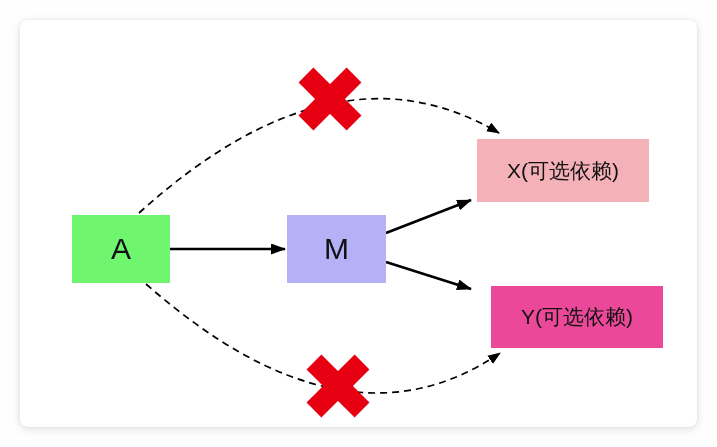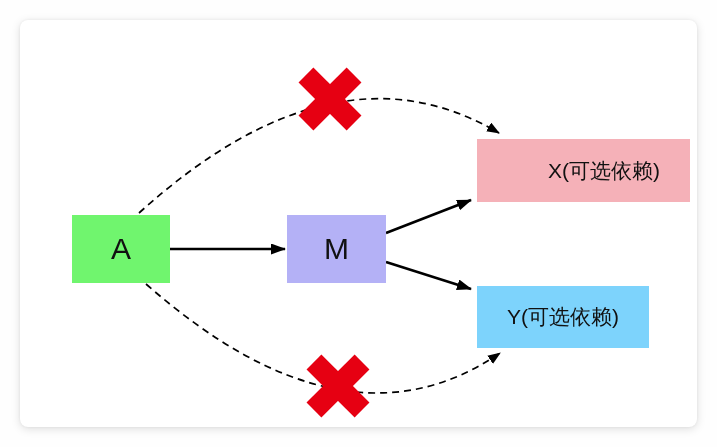--- a/index.html
+++ b/index.html
@@ -24,21 +24,21 @@
   }
   .node{
     position:absolute;
     display:flex;align-items:center;justify-content:center;
     color:#111;
     z-index:3;
     user-select:none;
   }
   .node-a{left:72px;top:215px;width:98px;height:68px;font-size:30px;}
   .node-m{left:287px;top:215px;width:99px;height:68px;font-size:30px;}
-  .node-x{left:477px;top:139px;width:172px;height:63px;font-size:21px;padding-left:41px;}
+  .node-x{left:477px;top:139px;width:172px;height:63px;font-size:21px;}
   .node-y{left:477px;top:286px;width:172px;height:62px;font-size:21px;}
 </style>
 </head>
 <body>
 
 <div class="stage">
   <div class="card"></div>
 
   <svg class="edges" viewBox="0 0 717 447" xmlns="http://www.w3.org/2000/svg">
     <defs>
@@ -73,16 +73,16 @@
 
   <div class="node node-a" style="background: rgb(112, 245, 110);">
     <span>A</span>
   </div>
   <div class="node node-m" style="background: rgb(180, 177, 246);">
     <span>M</span>
   </div>
   <div class="node node-x" style="background: rgb(245, 177, 184);">
     <span>X(可选依赖)</span>
   </div>
-  <div class="node node-y" style="background: #7dd3fc;">
+  <div class="node node-y" style="background: #ec4899; margin-left: 14px;">
     <span>Y(可选依赖)</span>
   </div>
 </div>
 
 </body></html>

